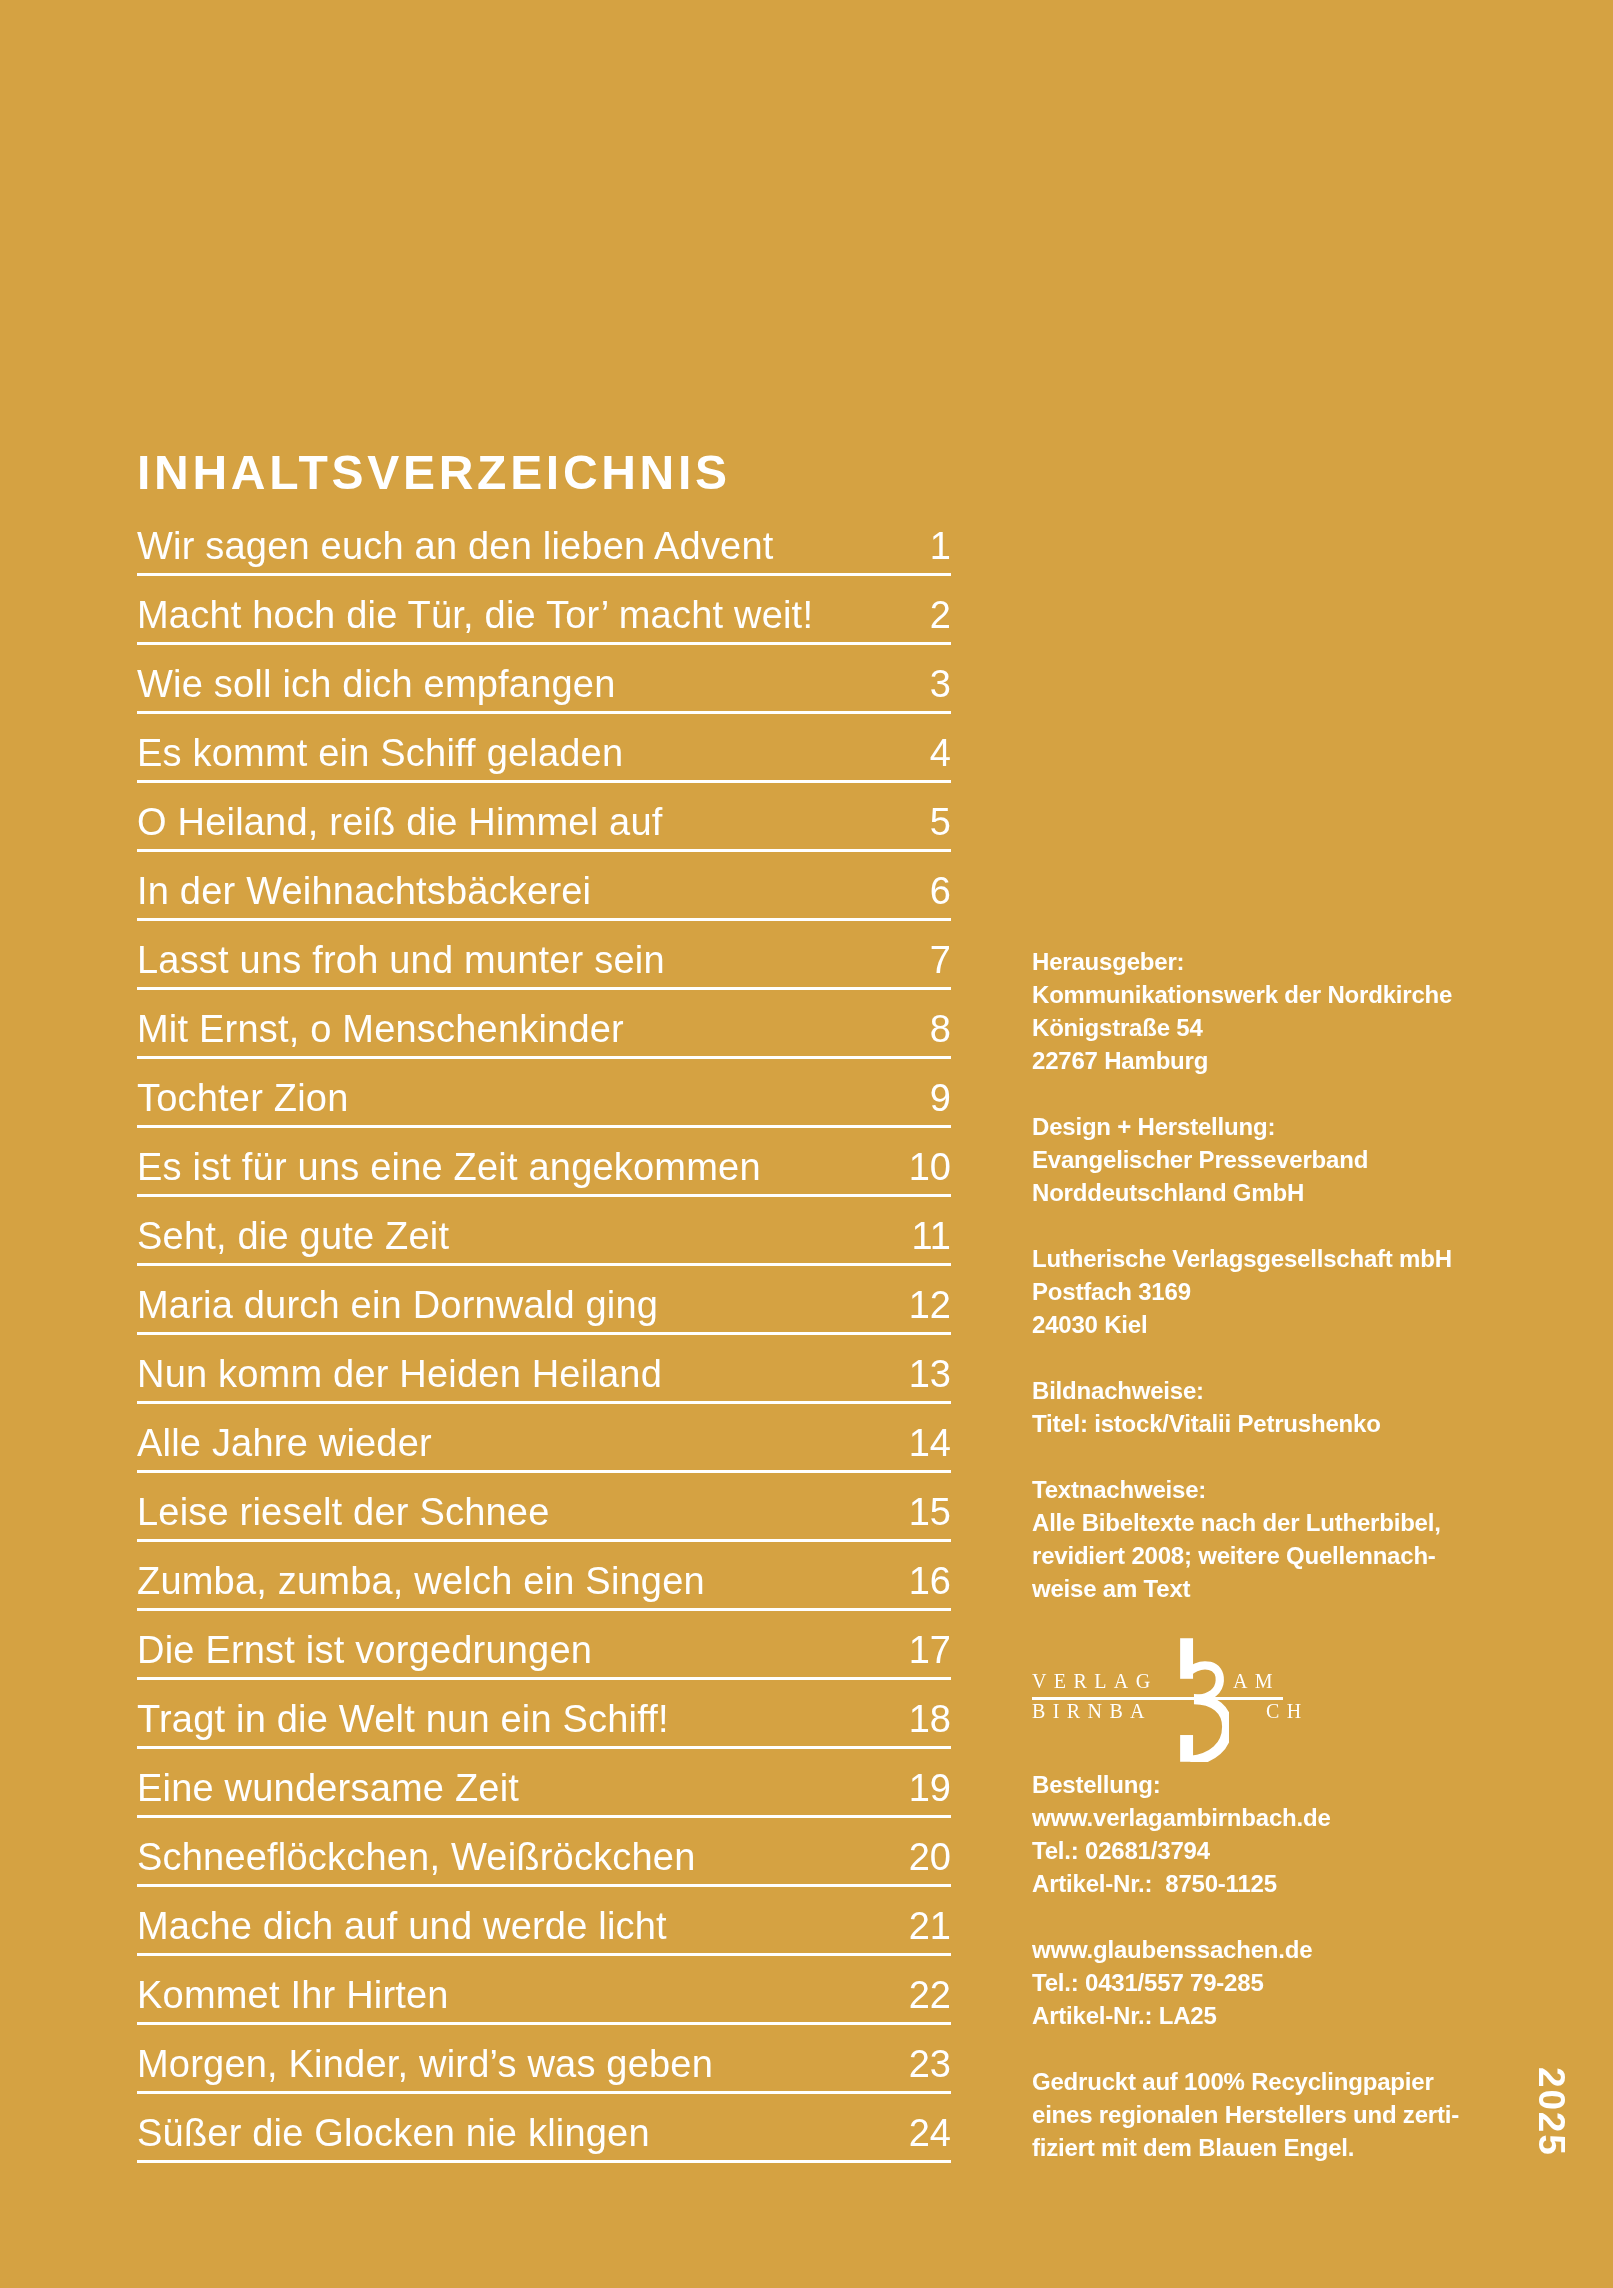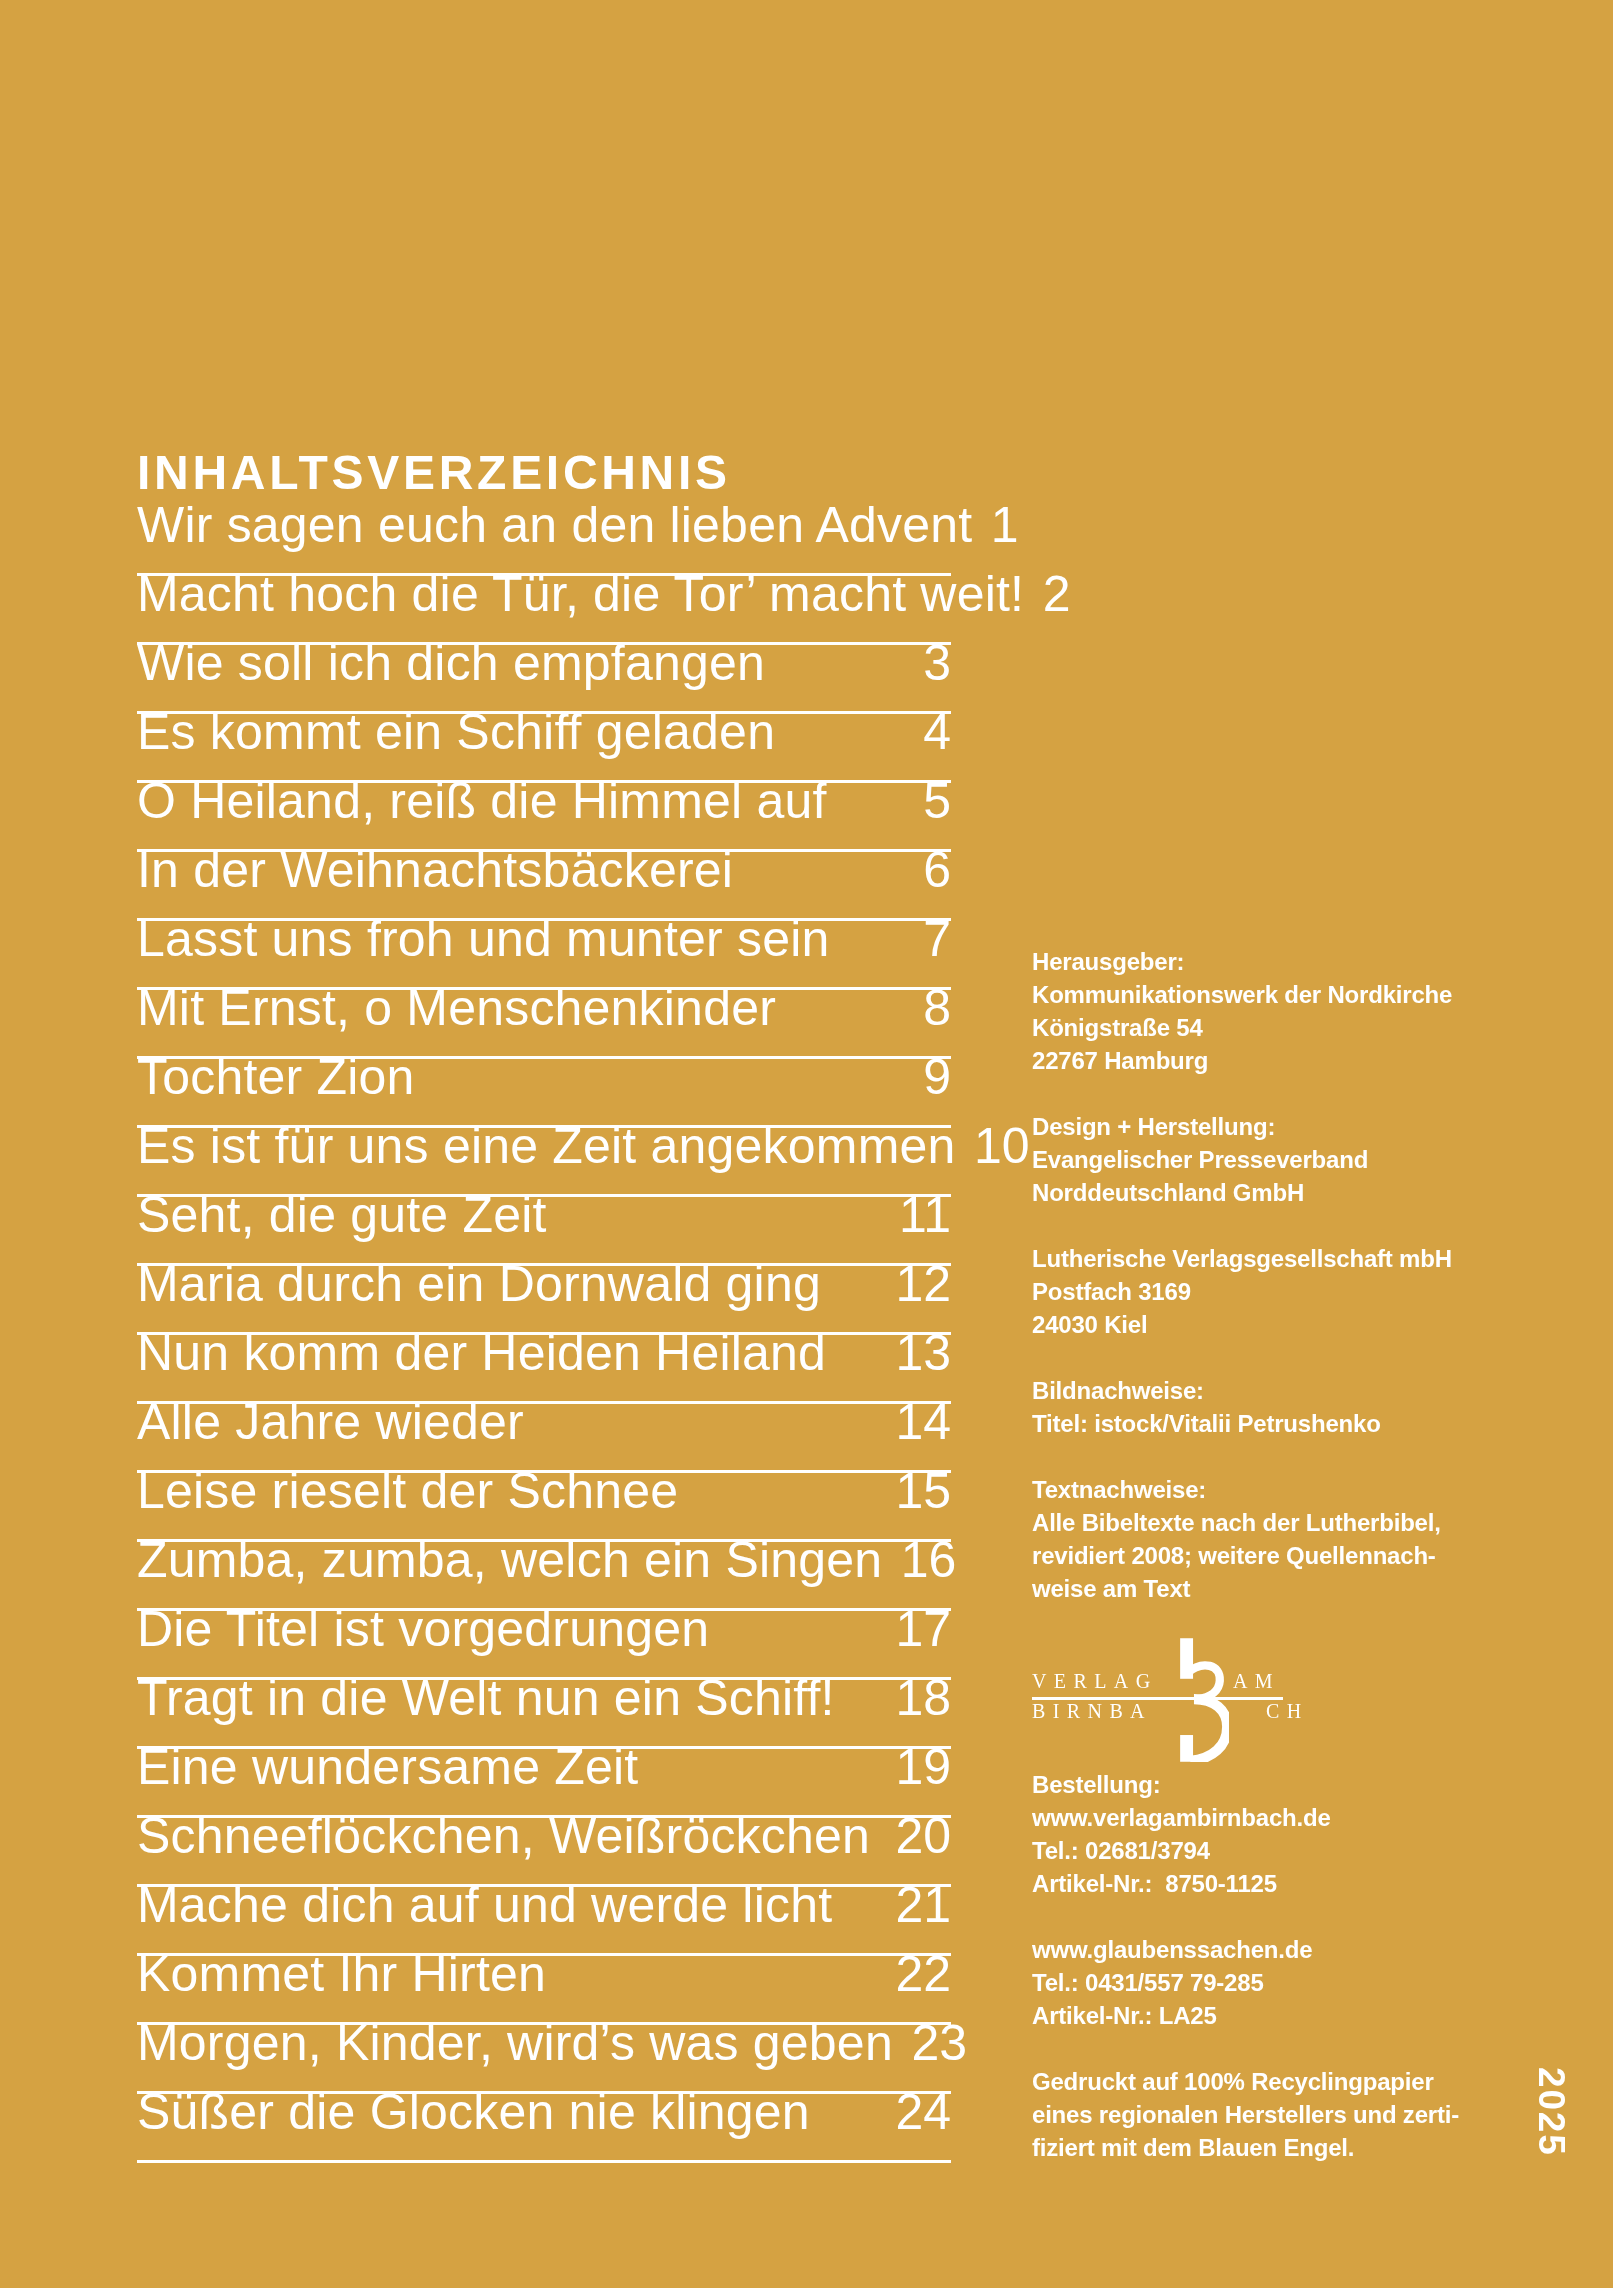--- a/index.html
+++ b/index.html
@@ -32,22 +32,22 @@
     top: 507px;
     width: 814px;
   }
   .toc-row {
     box-sizing: border-box;
     height: 69px;
     border-bottom: 3.7px solid #FFFFFF;
     display: flex;
     justify-content: space-between;
     align-items: flex-end;
-    padding-bottom: 23px;
-    font-size: 50px;
+    padding-bottom: 8px;
+    font-size: 38px;
     font-weight: 400;
     line-height: 1;
   }
   .toc-title { white-space: pre; letter-spacing: 0.2px; }
   .toc-page  { margin-left: 18.5px; }
 
   
   .impressum {
     position: absolute;
     left: 1032px;
@@ -170,21 +170,21 @@
   </div>
     <div class="toc-row">
     <span class="toc-title">Leise rieselt der Schnee</span>
     <span class="toc-page">15</span>
   </div>
     <div class="toc-row">
     <span class="toc-title">Zumba, zumba, welch ein Singen</span>
     <span class="toc-page">16</span>
   </div>
     <div class="toc-row">
-    <span class="toc-title">Die Titel ist vorgedrungen</span>
+    <span class="toc-title">Die Ernst ist vorgedrungen</span>
     <span class="toc-page">17</span>
   </div>
     <div class="toc-row">
     <span class="toc-title">Tragt in die Welt nun ein Schiff!</span>
     <span class="toc-page">18</span>
   </div>
     <div class="toc-row">
     <span class="toc-title">Eine wundersame Zeit</span>
     <span class="toc-page">19</span>
   </div>

